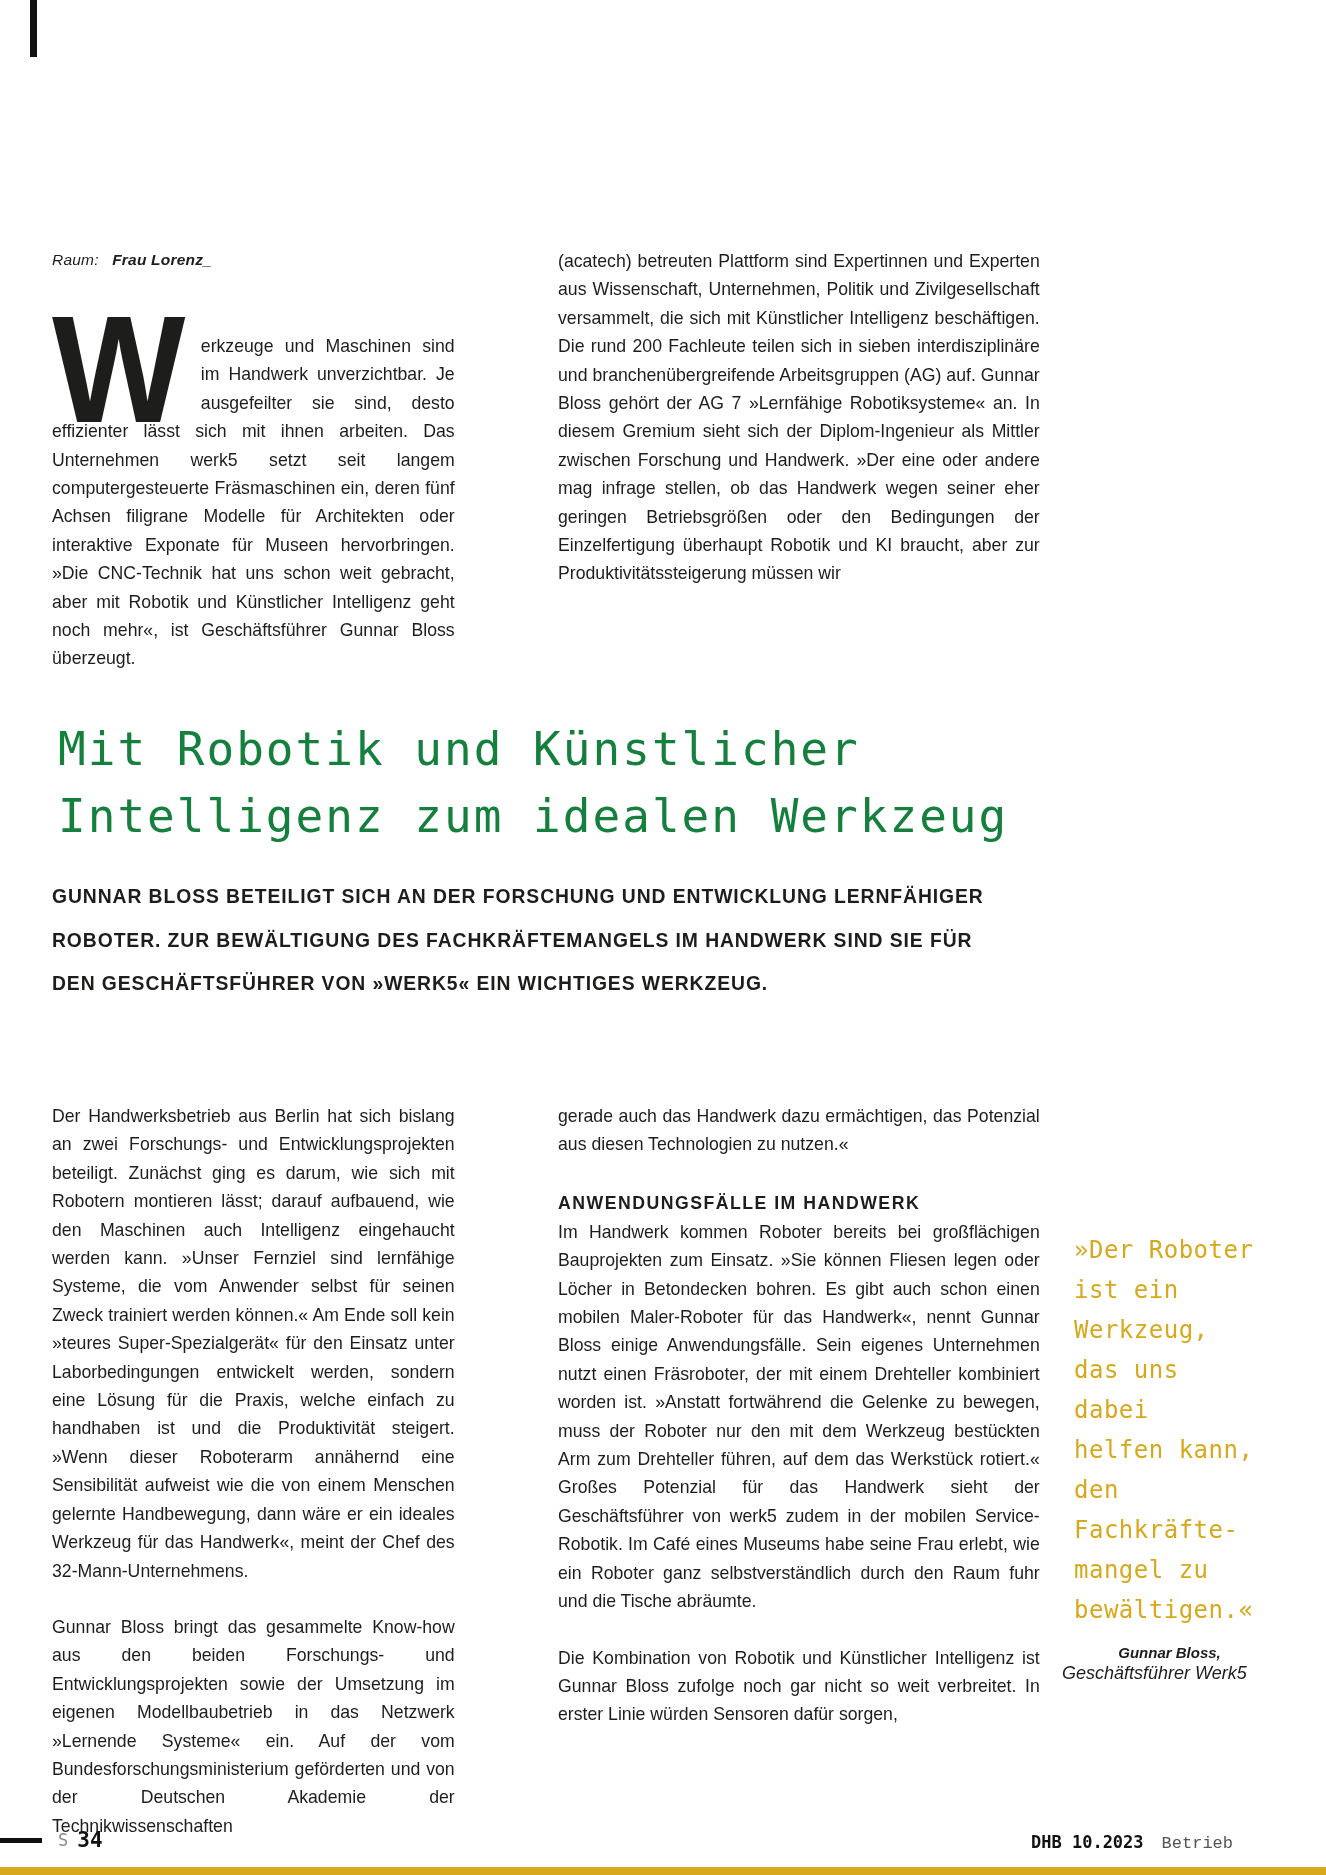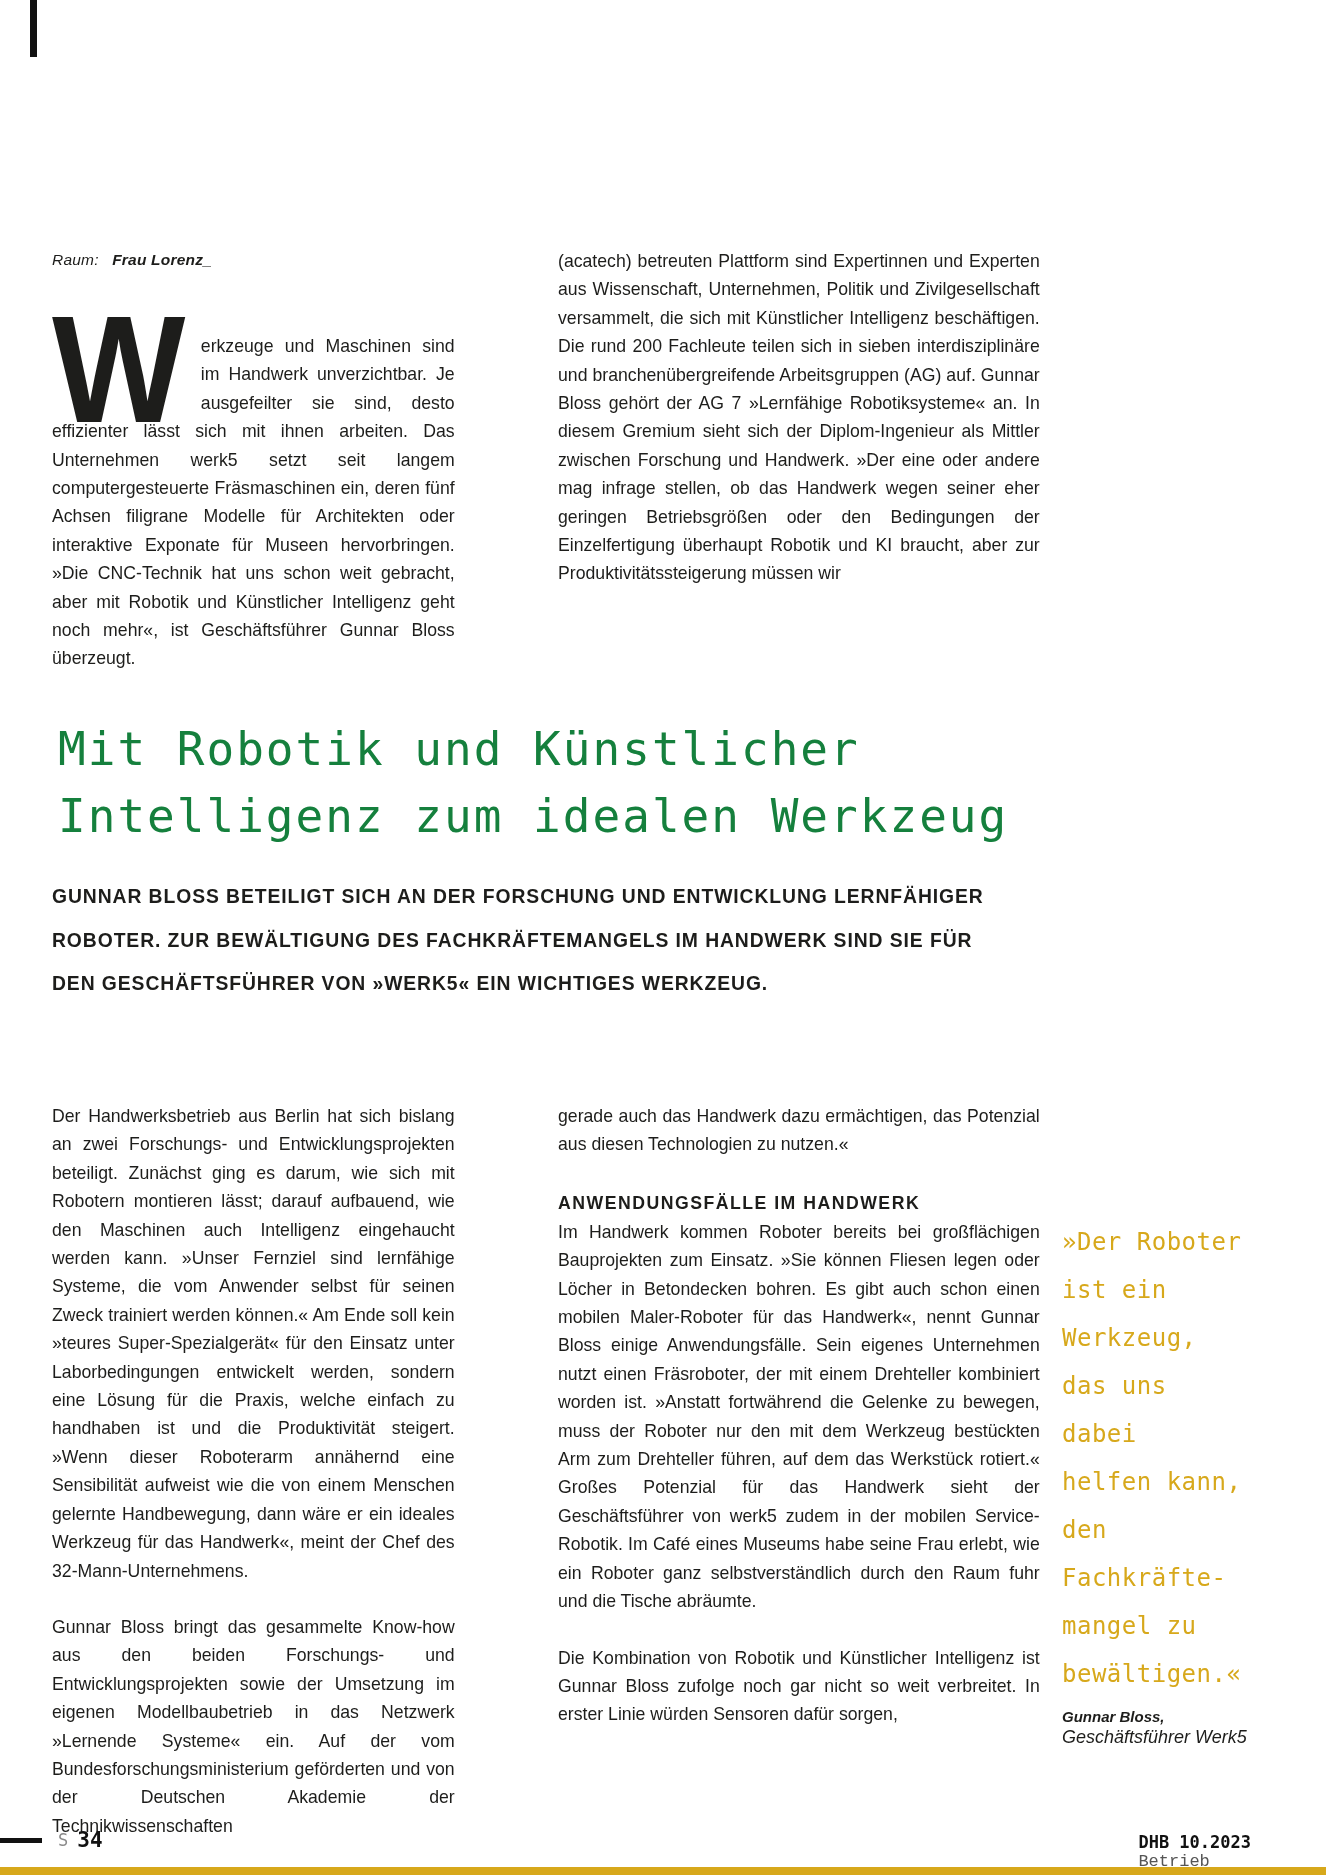--- a/index.html
+++ b/index.html
@@ -34,31 +34,31 @@
   
   .main{position:absolute;left:52px;top:1102px;width:1260px;}
   .col-left{position:absolute;left:0;top:0;width:433px;transform:scaleX(.93);transform-origin:left top;}
   .col-right{position:absolute;left:506px;top:0;width:518px;transform:scaleX(.93);transform-origin:left top;}
   .sidebar{position:absolute;left:1010px;top:116px;width:215px;}
   .para-gap{margin-top:28px;}
   .subhead{
     font-size:19px;font-weight:bold;letter-spacing:1.6px;margin:30px 0 1px 0;line-height:28px;
   }
   .pullquote-text{
-    font-family:"DejaVu Sans Mono",monospace;font-size:24px;line-height:48px;
-    letter-spacing:.5px;color:var(--gold,#D7A81B);white-space:pre-line;margin:0;
+    font-family:"DejaVu Sans Mono",monospace;font-size:24px;line-height:40px;
+    letter-spacing:.5px;color:var(--gold,#D7A81B);white-space:pre-line;margin:12px;
   }
-  .pq-author{margin-top:8px;font-size:15px;font-style:italic;font-weight:bold;line-height:21px;}
+  .pq-author{margin-top:8px;font-size:15px;font-style:italic;font-weight:bold;line-height:21px;text-align:center;}
   .pq-role{font-size:18px;font-style:italic;line-height:21px;}
   
   .footer-left{position:absolute;left:0;top:1828px;display:flex;align-items:center;height:24px;}
   .footer-rule{display:inline-block;width:42px;height:5px;background:#111;margin-right:16px;}
   .footer-page-label{font-family:"DejaVu Sans Mono",monospace;font-size:17px;color:#8a8a8a;margin-right:9px;}
   .footer-page-number{font-family:"DejaVu Sans Mono",monospace;font-size:21px;font-weight:bold;color:#111;}
-  .footer-right{position:absolute;right:93px;top:1832px;display:flex;align-items:baseline;flex-direction:column;}
+  .footer-right{position:absolute;right:93px;top:1832px;display:flex;align-items:baseline;}
   .footer-issue{font-family:"DejaVu Sans Mono",monospace;font-size:17px;font-weight:bold;color:#111;}
   .footer-section{font-family:Liberation Mono, monospace;font-size:17px;color:#555;margin-left:18px;}
   .bottom-bar{position:absolute;left:0;bottom:0;width:100%;height:8px;background:var(--gold,#D7A81B);}
 </style>
 </head>
 <body style="color: rgb(29, 29, 27);">
 
 <div class="corner-mark"></div>
 
 <div class="byline">

